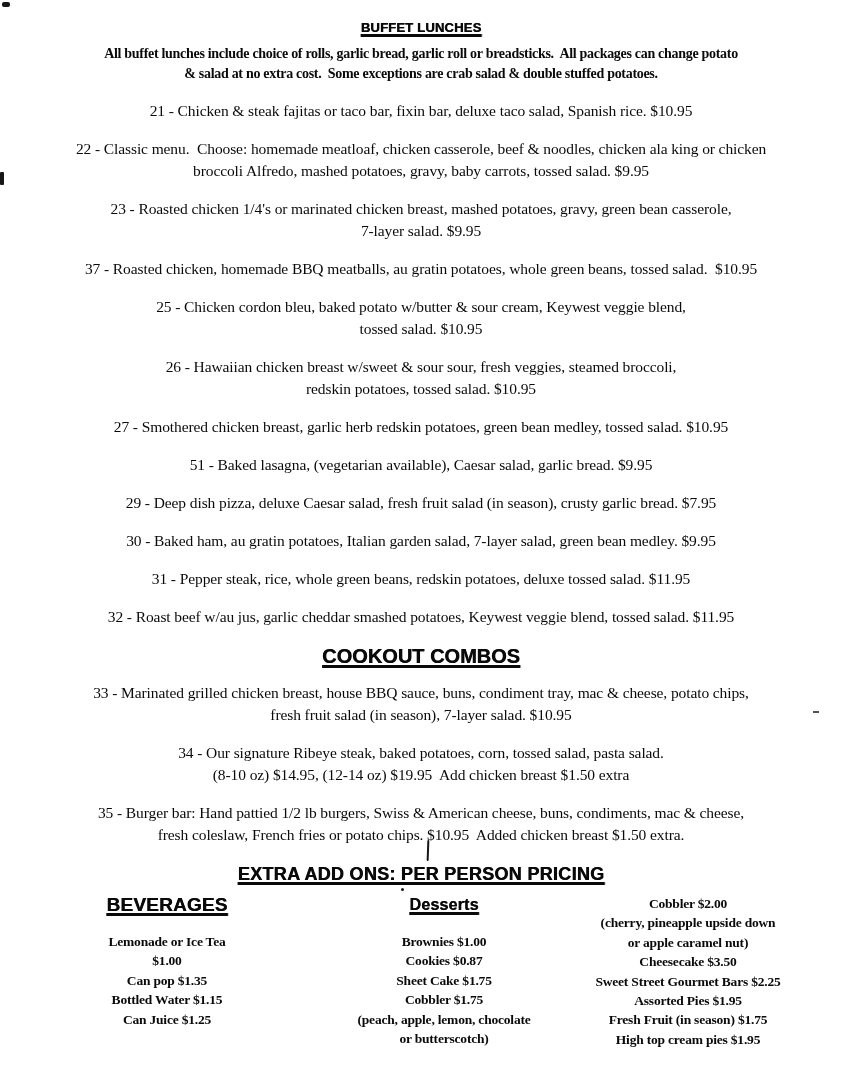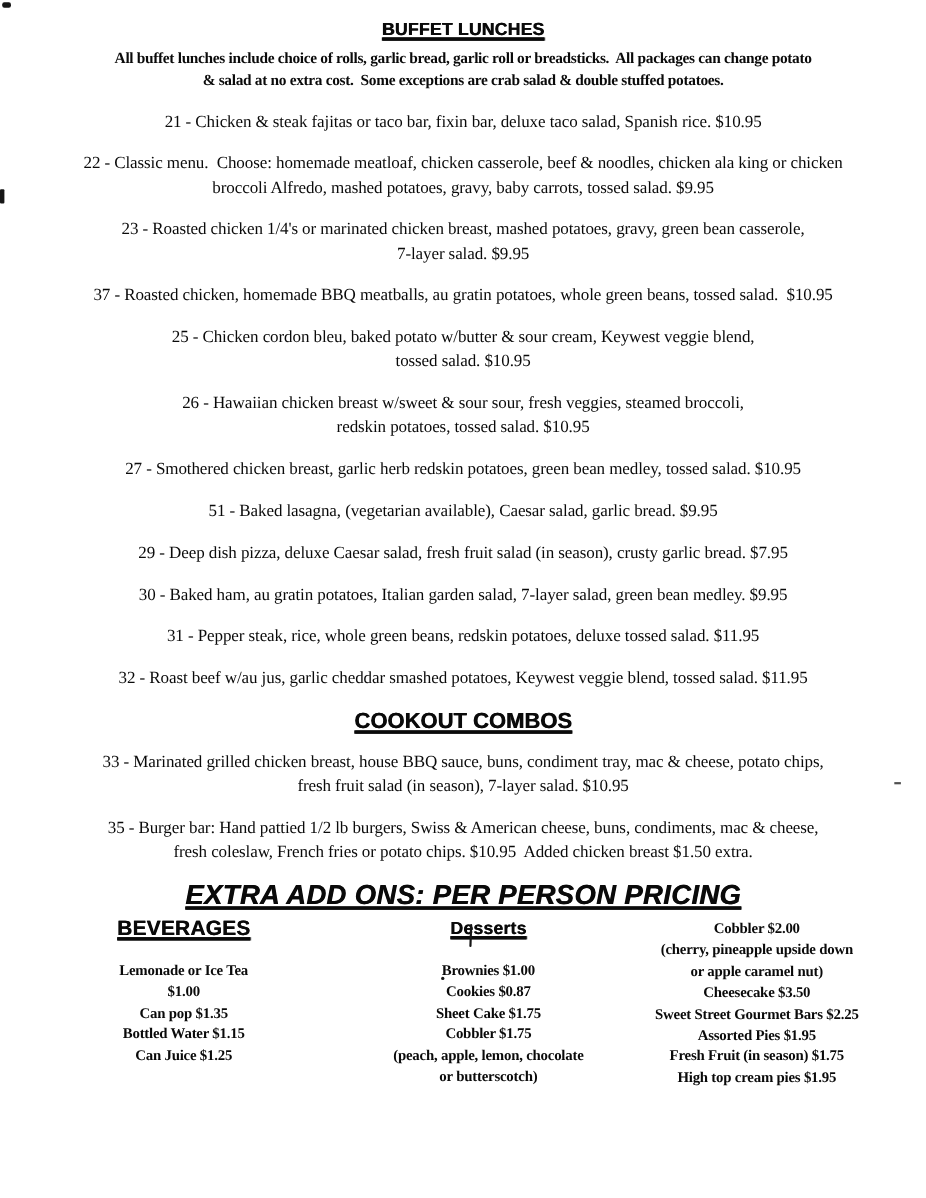--- a/index.html
+++ b/index.html
@@ -9,21 +9,21 @@
     color: #0a0a0a;
     font-family: "Liberation Serif", serif;
     position: relative;
     overflow: hidden;
   }
   .sheet { padding: 16px 24px 0; text-align: center; }
 
   .h-main {
     font-family: "Liberation Sans", sans-serif;
     font-weight: 900;
-    font-size: 16px;
+    font-size: 13px;
     line-height: 24px;
     letter-spacing: 0.2px;
     text-decoration: underline;
     text-decoration-thickness: 2.5px;
     text-underline-offset: 2px;
     text-shadow: 0.5px 0 0 currentColor;
     margin: 0 0 4px 0;
   }
   .h-section {
     font-family: "Liberation Sans", sans-serif;
@@ -32,29 +32,28 @@
     line-height: 24px;
     text-decoration: underline;
     text-decoration-thickness: 2.5px;
     text-underline-offset: 2px;
     text-shadow: 0.5px 0 0 currentColor;
     margin: 0 0 14px 0;
   }
   .h-extra {
     font-family: "Liberation Sans", sans-serif;
     font-weight: 900;
-    font-size: 25px;
+    font-size: 18px;
     line-height: 24px;
     letter-spacing: 0.3px;
     text-decoration: underline;
     text-decoration-thickness: 2.5px;
     text-underline-offset: 2px;
     text-shadow: 0.5px 0 0 currentColor;
     margin: 2px 0 8px 0;
-    font-style: italic;
   }
 
   .subtitle {
     font-weight: 700;
     font-size: 14px;
     line-height: 20px;
     letter-spacing: -0.3px;
     margin-bottom: 16px;
   }
   .subtitle .line { white-space: pre; }
@@ -165,20 +164,24 @@
     <div class="line">32 - Roast beef w/au jus, garlic cheddar smashed potatoes, Keywest veggie blend, tossed salad. $11.95</div>
   </div>
 
   <h2 class="h-section">COOKOUT COMBOS</h2>
 
   <div class="item">
     <div class="line">33 - Marinated grilled chicken breast, house BBQ sauce, buns, condiment tray, mac &amp; cheese, potato chips,</div>
     <div class="line">fresh fruit salad (in season), 7-layer salad. $10.95</div>
   </div>
 
+  <div class="item">
+    <div class="line">34 - Our signature Ribeye steak, baked potatoes, corn, tossed salad, pasta salad.</div>
+    <div class="line">(8-10 oz) $14.95, (12-14 oz) $19.95  Add chicken breast $1.50 extra</div>
+  </div>
 
   <div class="item">
     <div class="line">35 - Burger bar: Hand pattied 1/2 lb burgers, Swiss &amp; American cheese, buns, condiments, mac &amp; cheese,</div>
     <div class="line">fresh coleslaw, French fries or potato chips. $10.95  Added chicken breast $1.50 extra.</div>
   </div>
 
   <h2 class="h-extra">EXTRA ADD ONS: PER PERSON PRICING</h2>
 
   <div class="columns">
 

